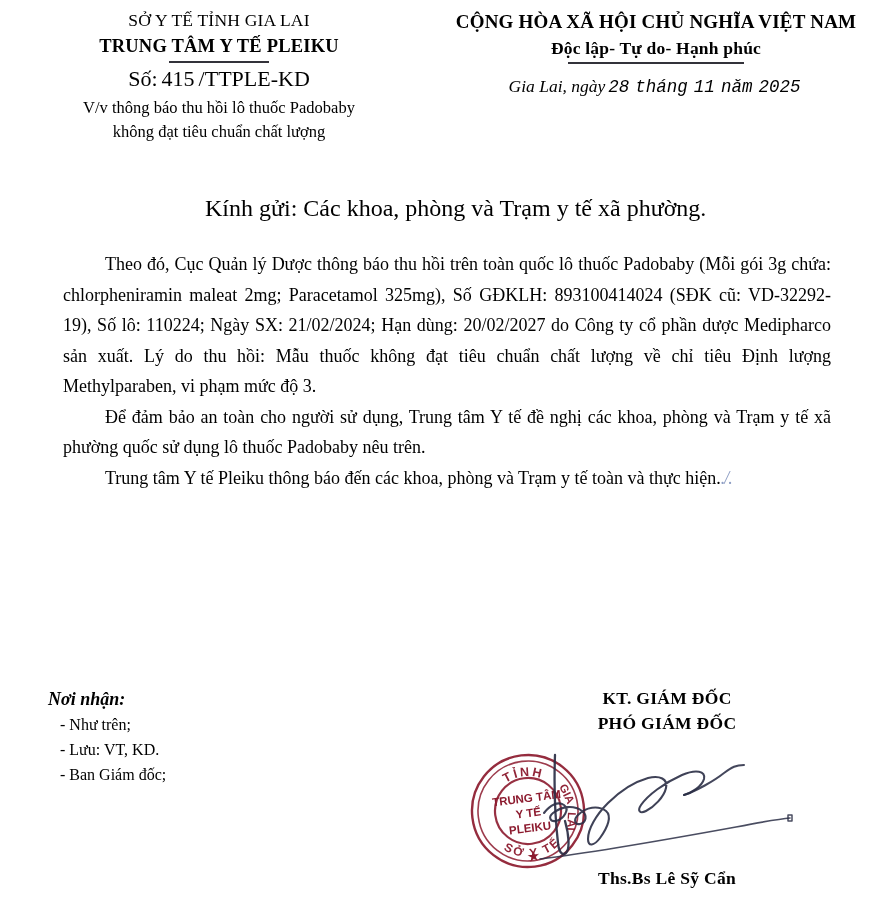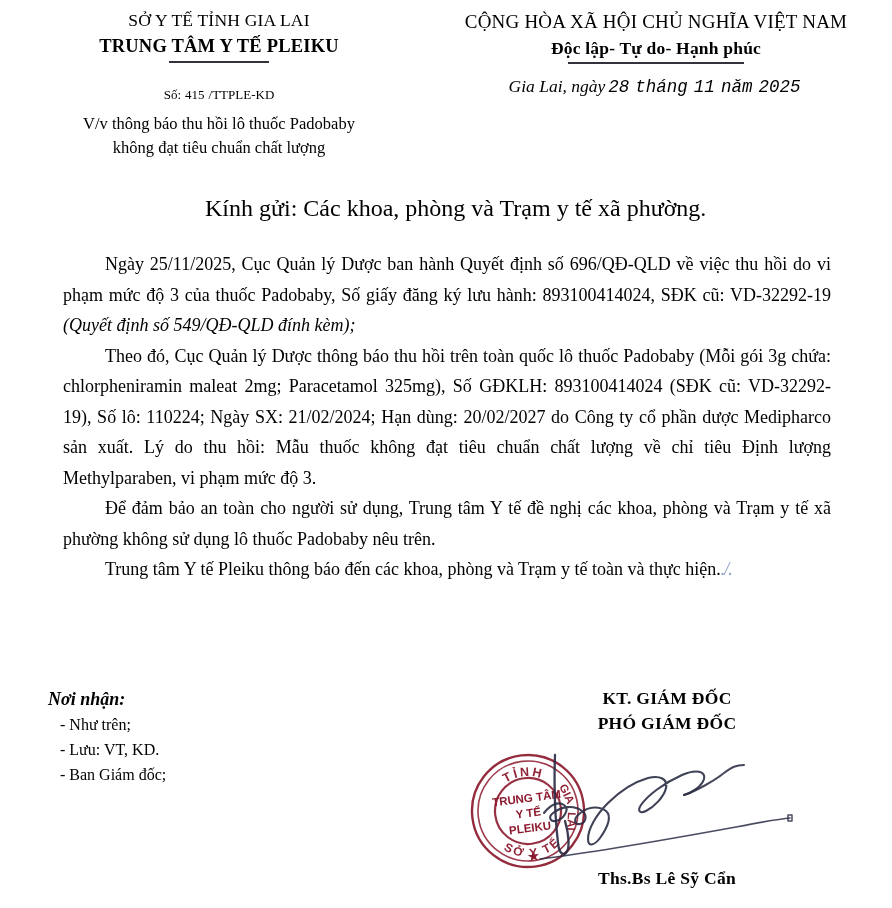--- a/index.html
+++ b/index.html
@@ -49,21 +49,21 @@
     white-space: nowrap;
   }
   .org-line2 {
     font-weight: bold;
     font-size: 18.5px;
     line-height: 27px;
     letter-spacing: 0.2px;
     white-space: nowrap;
   }
   .nation-line1 {
-    font-weight: normal;
+    font-weight: bold;
     font-size: 19px;
     line-height: 27px;
     letter-spacing: 0.2px;
     white-space: nowrap;
   }
   .nation-line2 {
     font-weight: bold;
     font-size: 17.5px;
     line-height: 26px;
     letter-spacing: 0.2px;
@@ -71,23 +71,23 @@
   }
   .rule {
     height: 2px;
     background: #33323a;
     margin: 1px auto 0 auto;
   }
   .rule-left { width: 100px; }
   .rule-right { width: 176px; }
 
   .doc-no {
-    font-size: 13px;
+    font-size: 22px;
     line-height: 28px;
-    margin-top: 18px;
+    margin-top: 2px;
     white-space: nowrap;
   }
   .doc-no .num { padding: 0 4px; }
 
   .subject {
     font-size: 16.5px;
     line-height: 24px;
     margin-top: 3px;
   }
 
@@ -230,25 +230,24 @@
       <div class="date-line">
         <span>Gia Lai, ngày</span><span class="dv">28</span><span class="dv">tháng</span><span class="dv">11</span><span class="dv">năm</span><span class="dv">2025</span>
       </div>
     </div>
   </div>
 
   <div class="body-area">
 
     <div class="recipient">Kính gửi: Các khoa, phòng và Trạm y tế xã phường.</div>
 
-    <p class="para"><span>Ngày 25/11/2025, Cục Quản lý Dược ban hành Quyết định số 696/QĐ-QLD về việc thu hồi do vi phạm mức độ 3 của thuốc Padobaby, Số giấy đăng ký lưu hành: 893100414024, SĐK cũ: VD-32292-19 </span><span class="ital">(Quyết định số 549/QĐ-QLD đính kèm);</span></p>
 
     <p class="para"><span>Theo đó, Cục Quản lý Dược thông báo thu hồi trên toàn quốc lô thuốc Padobaby (Mỗi gói 3g chứa: chlorpheniramin maleat 2mg; Paracetamol 325mg), Số GĐKLH: 893100414024 (SĐK cũ: VD-32292-19), Số lô: 110224; Ngày SX: 21/02/2024; Hạn dùng: 20/02/2027 do Công ty cổ phần dược Medipharco sản xuất. Lý do thu hồi: Mẫu thuốc không đạt tiêu chuẩn chất lượng về chỉ tiêu Định lượng Methylparaben, vi phạm mức độ 3.</span></p>
 
-    <p class="para"><span>Để đảm bảo an toàn cho người sử dụng, Trung tâm Y tế đề nghị các khoa, phòng và Trạm y tế xã phường không sử dụng lô thuốc Padobaby nêu trên.</span></p>
+    <p class="para"><span>Để đảm bảo an toàn cho người sử dụng, Trung tâm Y tế đề nghị các khoa, phòng và Trạm y tế xã phường quốc sử dụng lô thuốc Padobaby nêu trên.</span></p>
 
     <p class="para"><span>Trung tâm Y tế Pleiku thông báo đến các khoa, phòng và Trạm y tế toàn và thực hiện.</span><span class="endmark">./.</span></p>
   </div>
 
   <div class="footer">
 
     <div class="recv">
       <div class="recv-title">Nơi nhận:</div>
       <div class="recv-item">- Như trên;</div>
       <div class="recv-item">- Lưu: VT, KD.</div>

